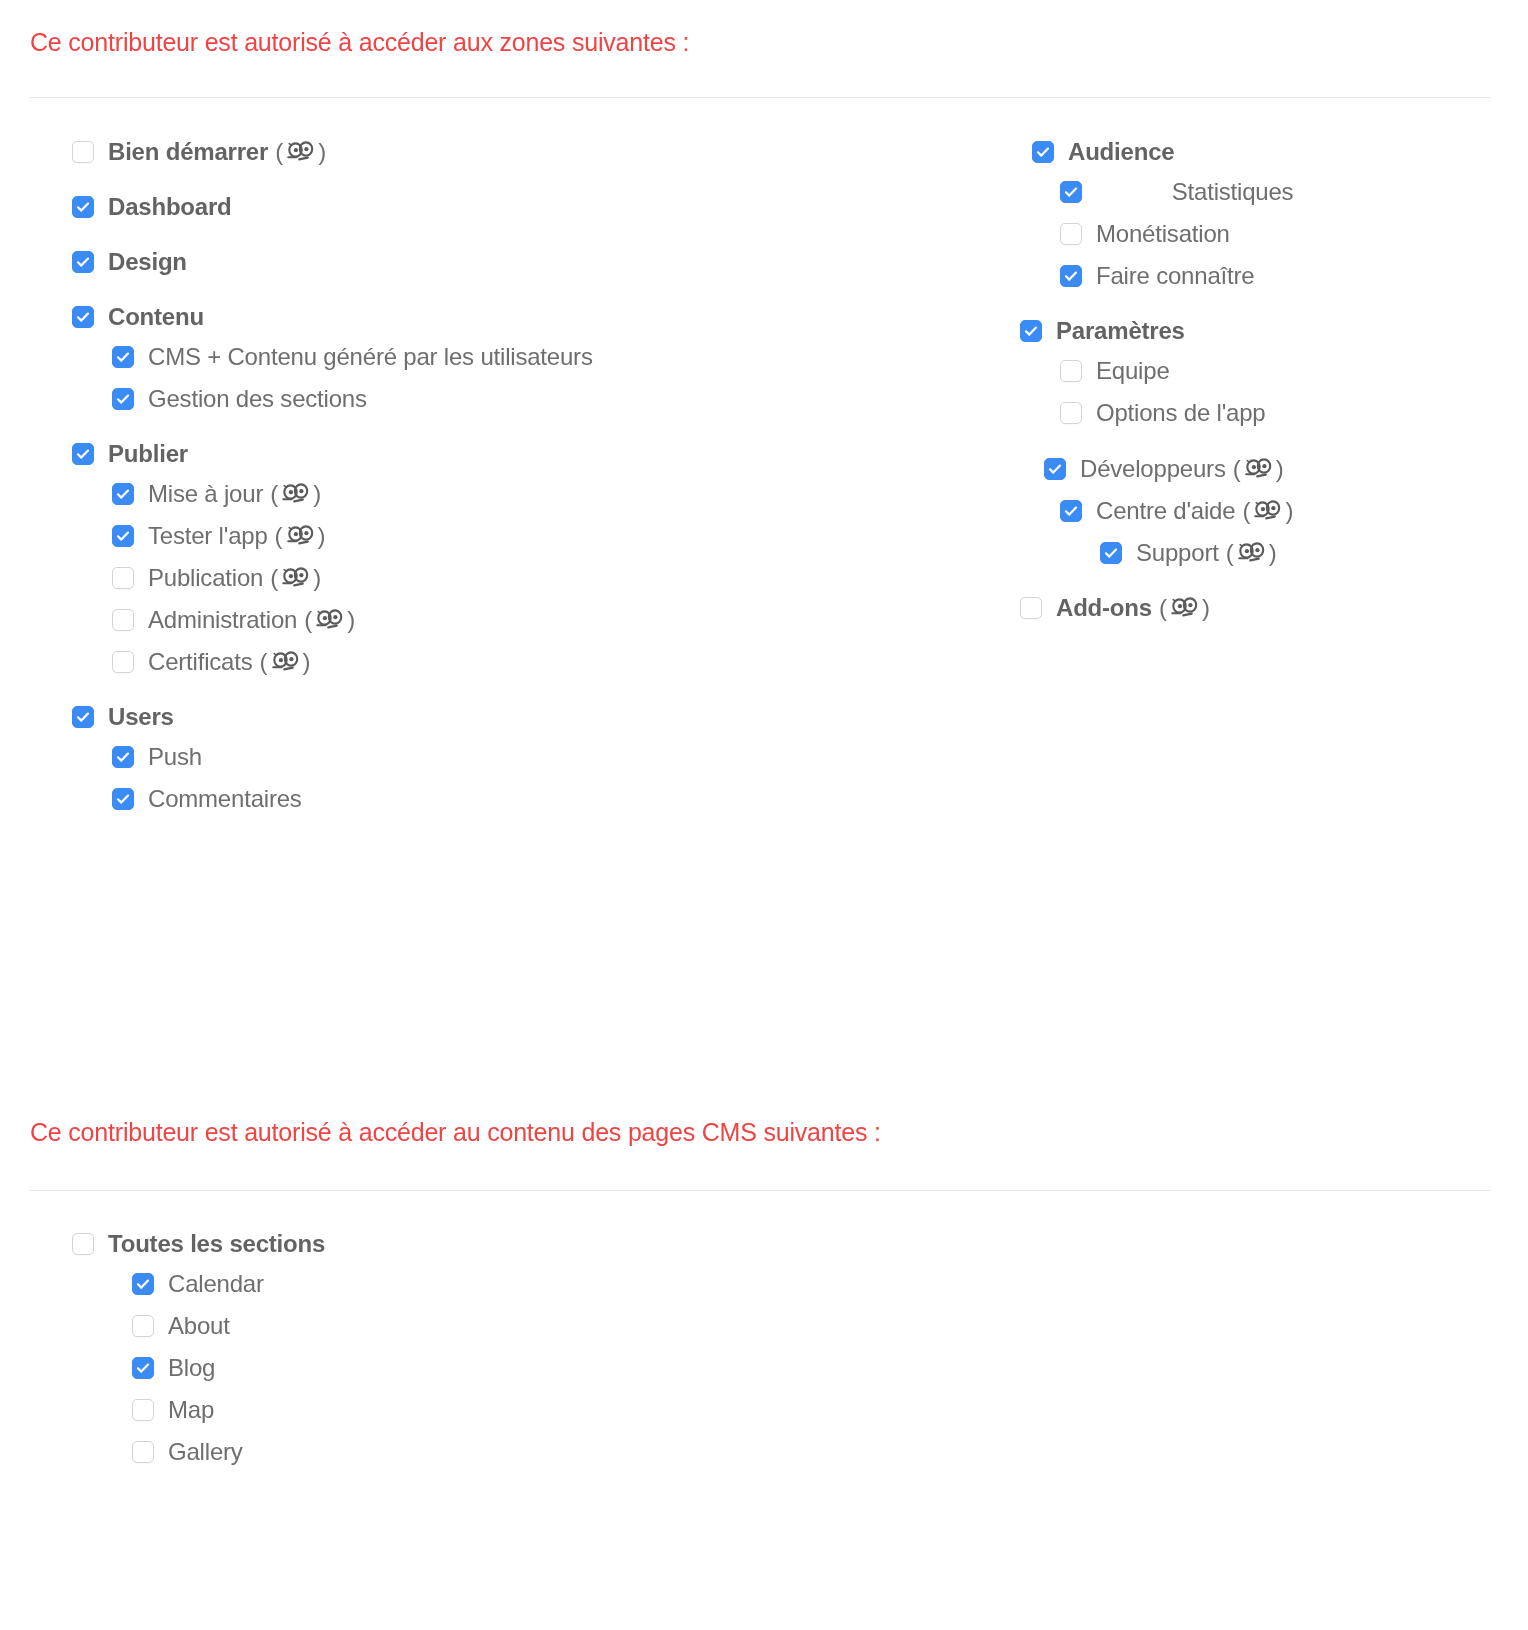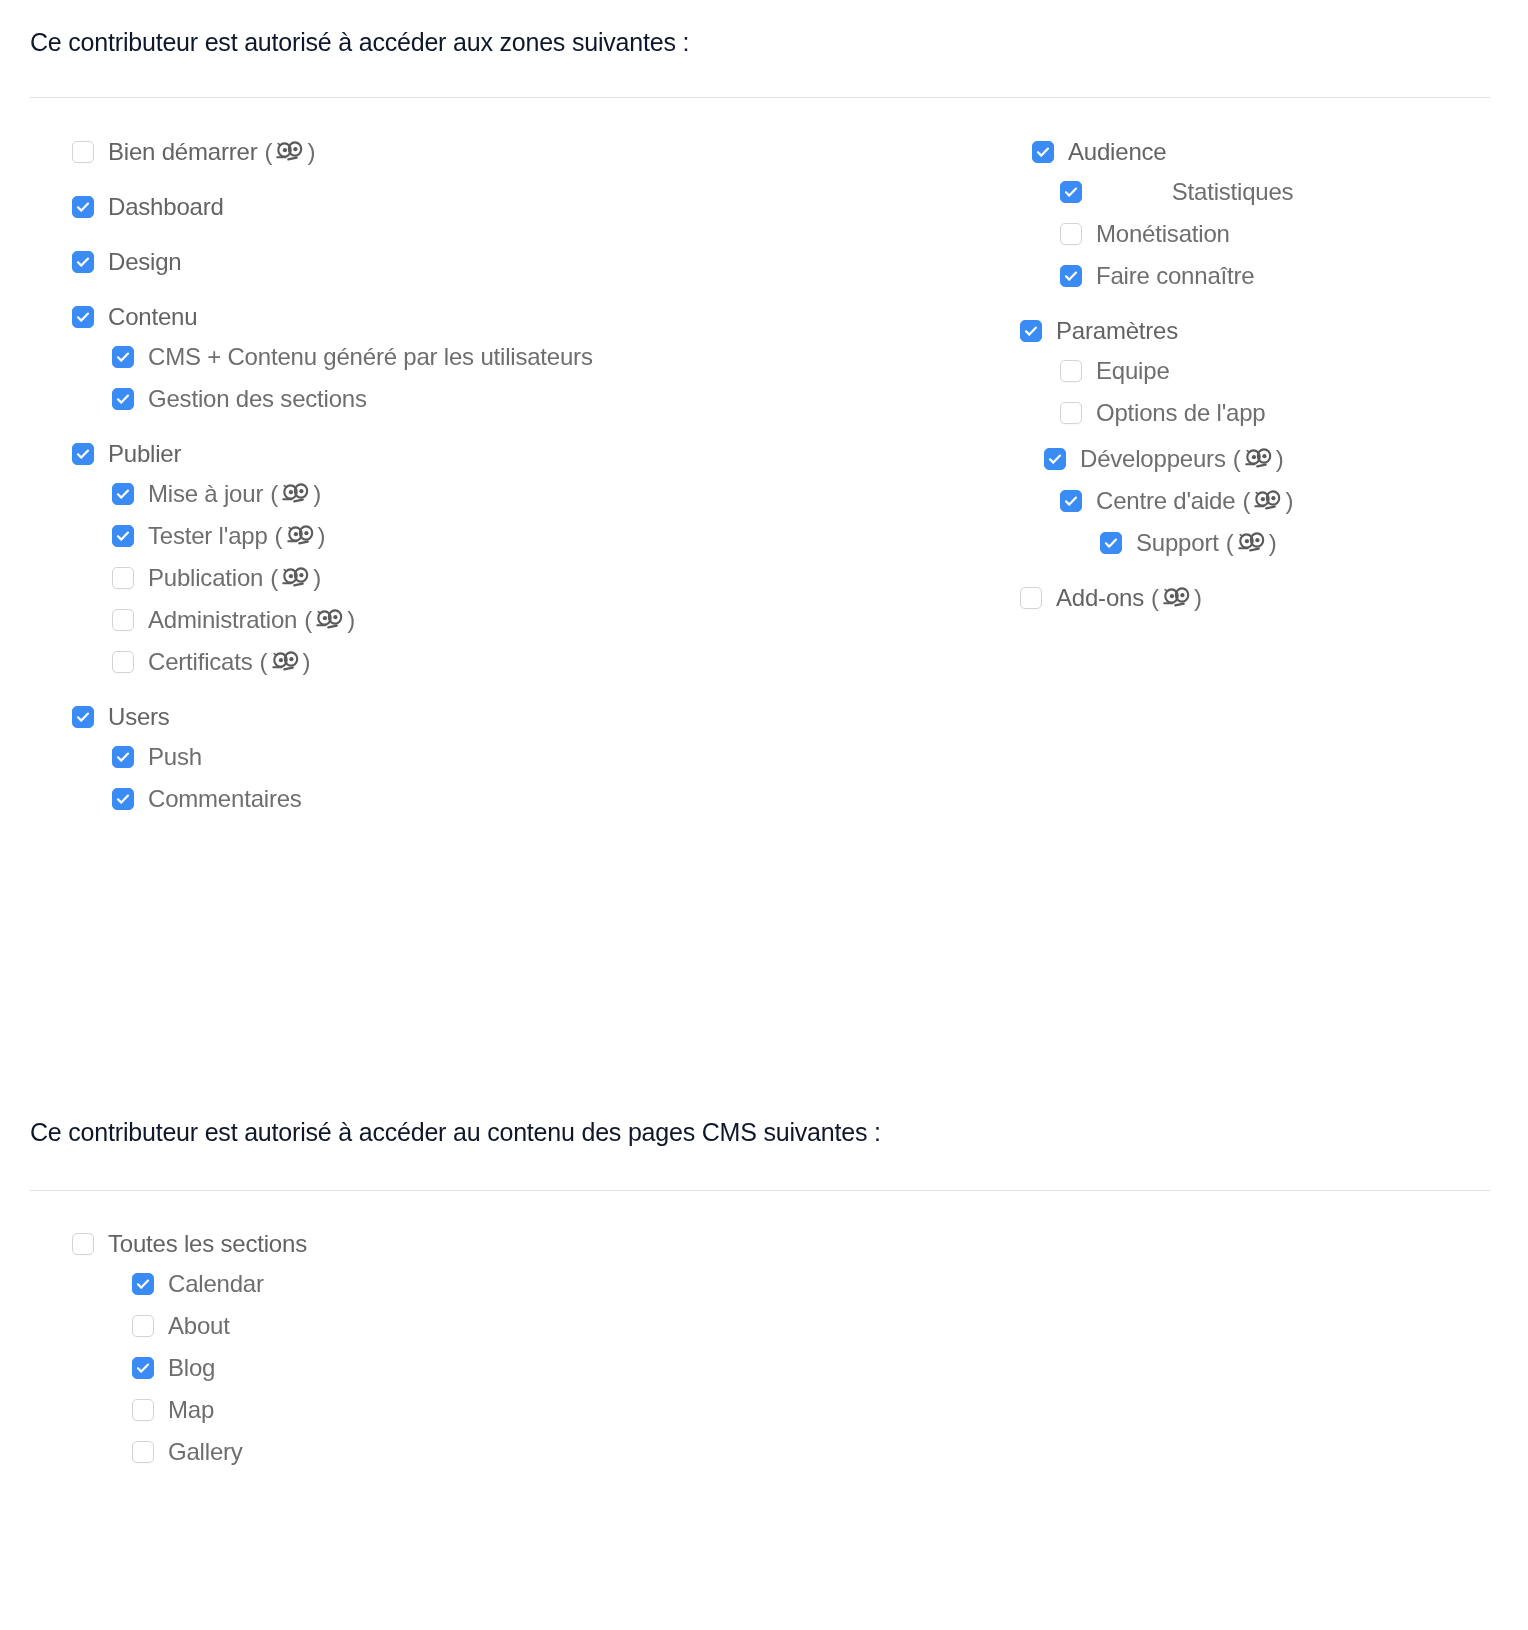--- a/index.html
+++ b/index.html
@@ -13,21 +13,21 @@
     height: 1630px;
     font-family: "Liberation Sans", "DejaVu Sans", sans-serif;
     color: #6b6b6b;
     overflow: hidden;
     position: relative;
   }
 
   
   .intro {
     font-size: 25px;
-    color: #0f172a;
+    color: #ef4444;
     font-weight: 400;
     letter-spacing: -0.2px;
     white-space: nowrap;
   }
 
   .divider {
     height: 1px;
     background: #e2e3e5;
     border: 0;
     margin: 0;
@@ -63,21 +63,21 @@
   .cb.on svg { display: block; }
 
   .lbl {
     margin-left: 14px;
     line-height: 1;
     display: inline-flex;
     align-items: center;
   }
   .lbl-top {
     font-size: 24px;
-    font-weight: 400;
+    font-weight: 700;
     color: #636363;
     letter-spacing: -0.2px;
   }
   .lbl-sub {
     font-size: 24px;
     font-weight: 400;
     color: #6e6e6e;
     letter-spacing: -0.2px;
   }
 
@@ -424,21 +424,21 @@
   <div class="row" style="margin-bottom: 18px; margin-left: 40px; margin-top: 0px;">
     <span class="cb off" role="checkbox" aria-checked="false">
       
     </span>
     <span class="lbl">
       <span class="lbl-text lbl-sub">Equipe</span>
 
     </span>
   </div>
 
-  <div class="row" style="margin-bottom: 22px; margin-left: 40px; margin-top: 0px;">
+  <div class="row" style="margin-bottom: 32px; margin-left: 40px; margin-top: 0px;">
     <span class="cb off" role="checkbox" aria-checked="false">
       
     </span>
     <span class="lbl">
       <span class="lbl-text lbl-sub">Options de l'app</span>
 
     </span>
   </div>
 
   <div class="row" style="margin-bottom: 18px; margin-left: 24px; margin-top: 0px;">

